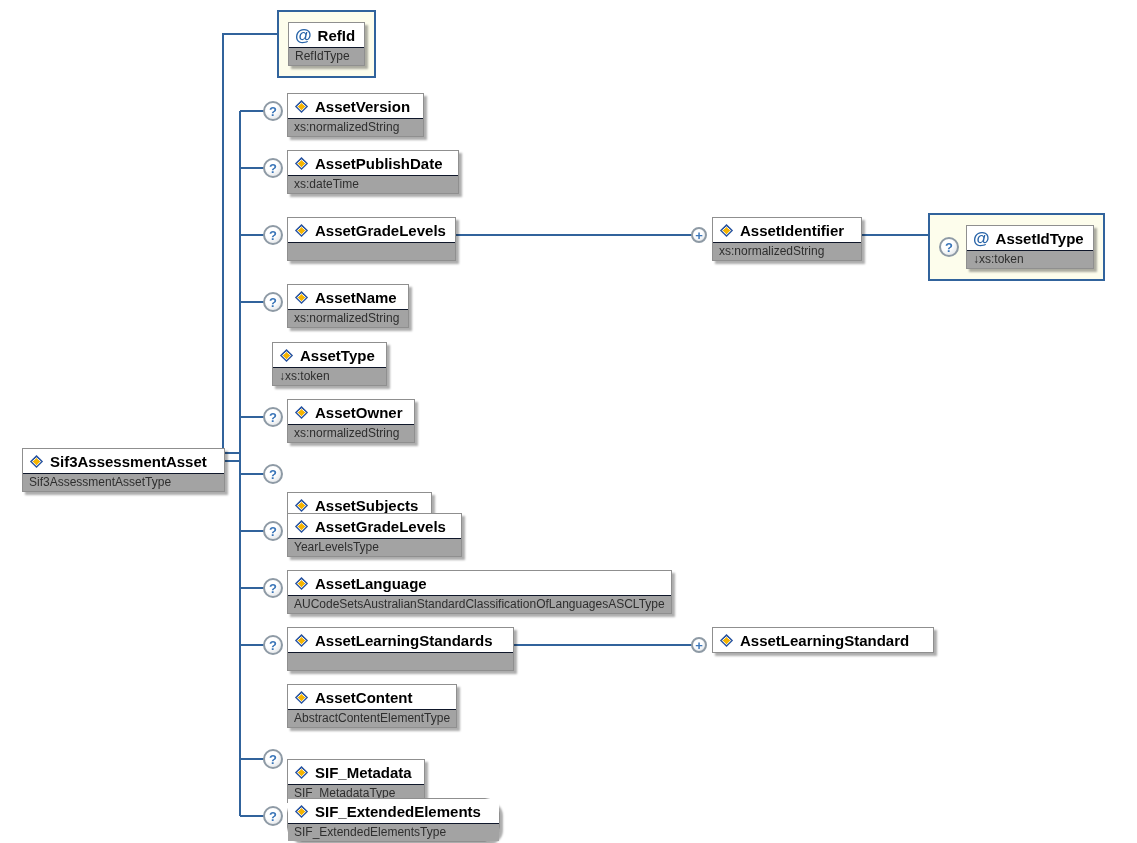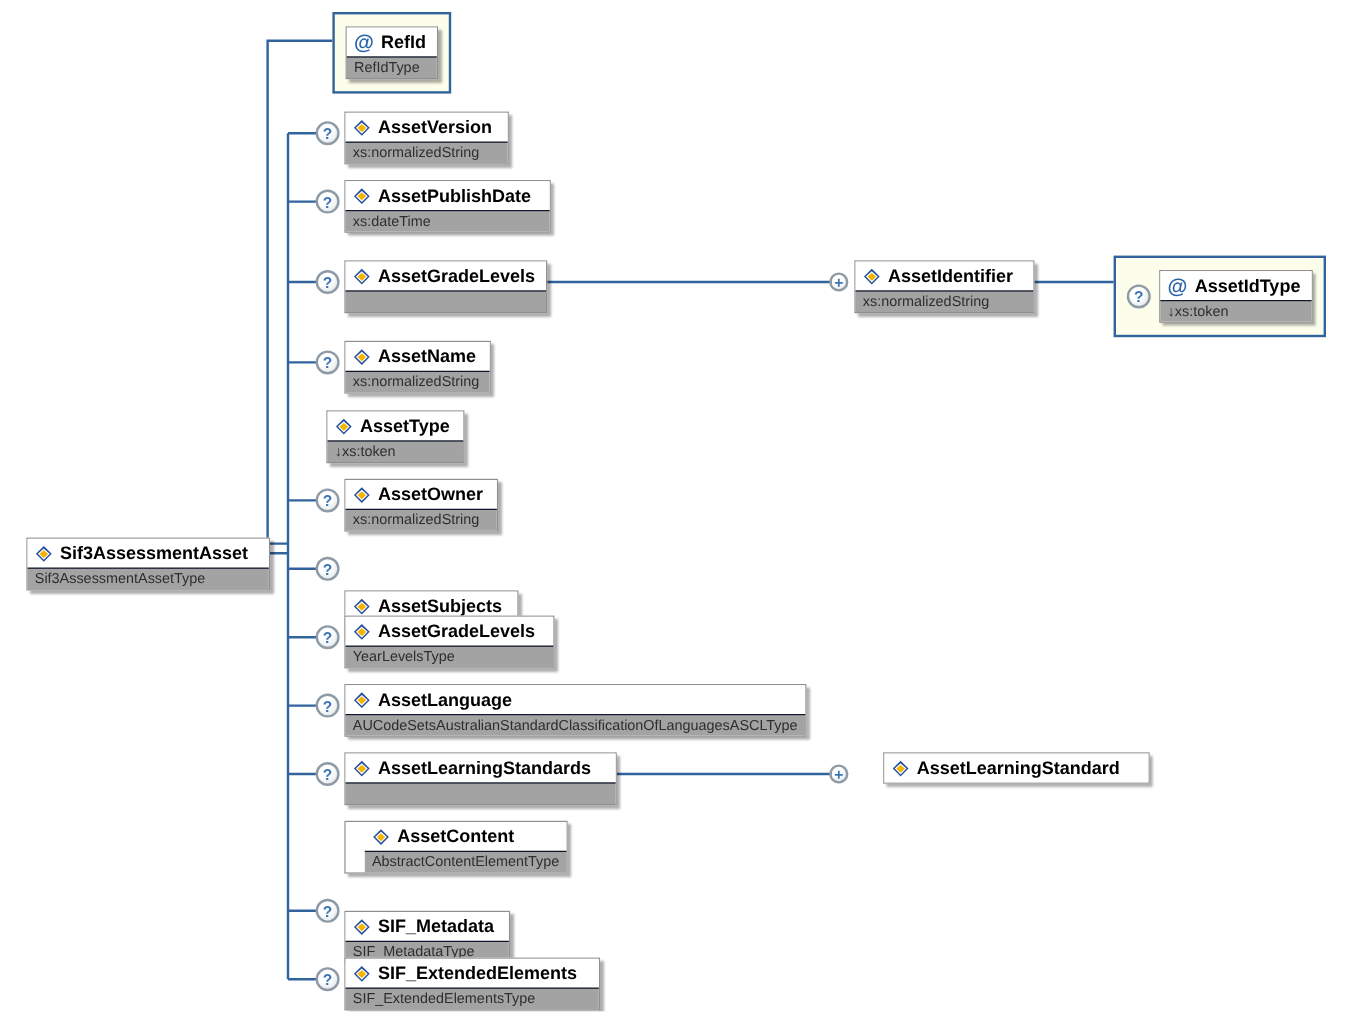--- a/index.html
+++ b/index.html
@@ -43,24 +43,24 @@
   .n-assetidentifiers{left:287px;top:217px;}  .n-assetidentifiers .box{min-width:152px;}
   .n-assetidentifier{left:712px;top:217px;}   .n-assetidentifier .box{min-width:148px;}
   .n-assetidtype{left:928px;top:213px;}       .n-assetidtype .box{min-width:121px;}
   .n-assetname{left:287px;top:284px;}         .n-assetname .box{min-width:120px;}
   .n-assettype{left:272px;top:342px;}         .n-assettype .box{min-width:113px;}
   .n-assetowner{left:287px;top:399px;}        .n-assetowner .box{min-width:126px;}
   .n-assetsubjects{left:287px;top:456px;}     .n-assetsubjects .box{min-width:143px;margin-top:36px;}
   .n-assetgradelevels{left:287px;top:513px;}  .n-assetgradelevels .box{min-width:173px;}
   .n-assetlanguage{left:287px;top:570px;}     .n-assetlanguage .box{min-width:350px;text-align:right;}
   .n-assetlearningstandards{left:287px;top:627px;} .n-assetlearningstandards .box{min-width:225px;}
-  .n-assetlearningstandard{left:712px;top:627px;}  .n-assetlearningstandard .box{min-width:220px;margin-left:24px;}
-  .n-assetcontent{left:287px;top:684px;}      .n-assetcontent .box{min-width:156px;padding-left:16px;}
+  .n-assetlearningstandard{left:712px;top:627px;}  .n-assetlearningstandard .box{min-width:220px;}
+  .n-assetcontent{left:287px;top:684px;}      .n-assetcontent .box{min-width:156px;}
   .n-sifmetadata{left:287px;top:741px;}       .n-sifmetadata .box{min-width:136px;margin-top:18px;}
-  .n-sifextendedelements{left:287px;top:798px;} .n-sifextendedelements .box{min-width:211px;}
+  .n-sifextendedelements{left:287px;top:798px;} .n-sifextendedelements .box{min-width:211px;border-radius:15px;}
 </style>
 </head>
 <body>
 
 <div id="stage">
 
   <svg id="wires" width="1137" height="843">
     <g stroke="#31639C" stroke-width="2" fill="none">
 
       <polyline points="290,34 223,34 223,453 240,453"></polyline>

